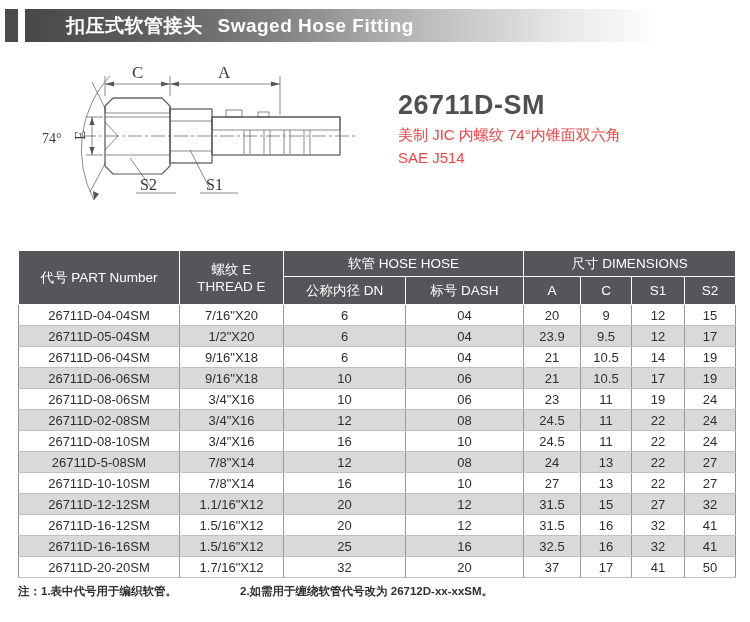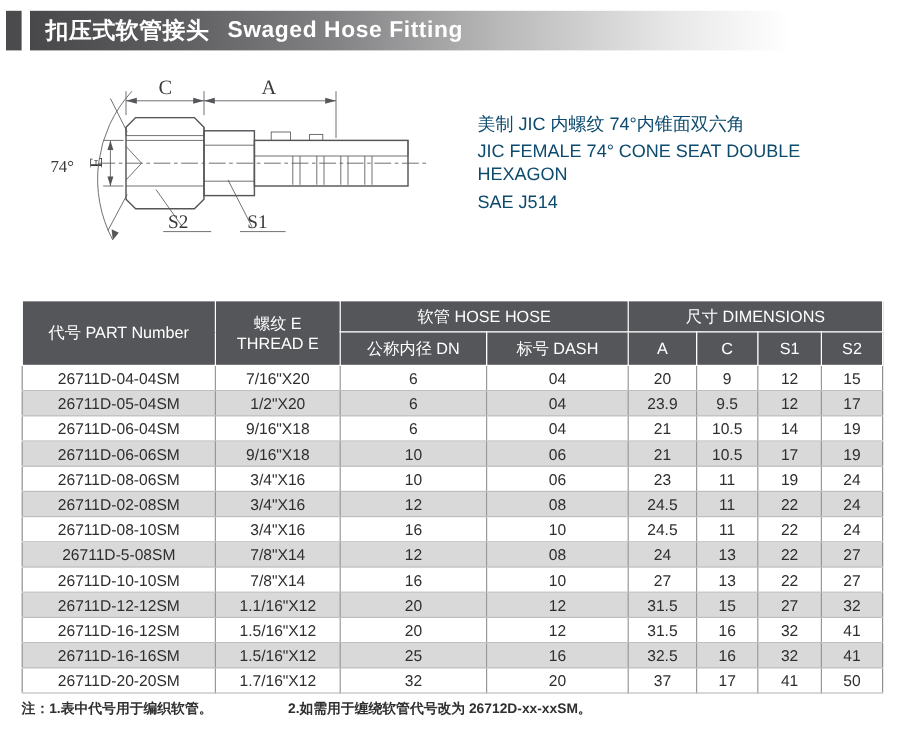--- a/index.html
+++ b/index.html
@@ -4,35 +4,35 @@
 <style>
   * { margin:0; padding:0; box-sizing:border-box; }
   html,body { width:750px; height:622px; background:#fff;
     font-family:"Liberation Sans","DejaVu Sans",sans-serif; color:#2f2f31; }
   .page { position:relative; width:750px; height:622px; background:#fff; overflow:hidden; }
 
   
   .banner-accent { position:absolute; left:5px; top:9px; width:13px; height:33px; background:#4b4b4d; }
   .banner { position:absolute; left:25px; top:9px; width:633px; height:33px;
     background:linear-gradient(90deg,#48484a 0%,#5c5c5e 18%,#828284 40%,#b9b9ba 62%,#e8e8e8 85%,#ffffff 100%);
-    color:#fff; display:flex; align-items:center; font-weight:bold; font-size:19px; letter-spacing:0.5px; }
+    color:#fff; display:flex; align-items:center; font-weight:bold; font-size:19px; letter-spacing:0.5px;padding-left:28px; }
   .banner .zh { margin-left:13px; }
   .banner .en { margin-left:15px; }
 
   
   .drawing { position:absolute; left:30px; top:60px; width:330px; height:155px; }
   .drawing svg { width:100%; height:100%; }
   .dwg-line { stroke:#56565a; stroke-width:1.2; fill:none; }
   .dwg-thin { stroke:#56565a; stroke-width:0.7; fill:none; }
   .dwg-text { font-family:"Liberation Serif","DejaVu Serif",serif; fill:#3a3a3c; }
 
   
   .product { position:absolute; left:398px; top:90px; width:345px; }
   .product .model { font-size:27px; font-weight:bold; color:#505052; letter-spacing:0.5px; }
-  .product .line { font-size:15px; color:#0c4a6e; margin-top:4px; line-height:19px; }
+  .product .line { font-size:15px; color:#ef4444; margin-top:4px; line-height:19px; }
 
   
   table.spec { position:absolute; left:18px; top:250px; width:717px;
     border-collapse:collapse; table-layout:fixed; border:1px solid #8f8f91; }
   table.spec th { background:#55565a; color:#fff; font-weight:normal; font-size:13.5px;
     border:1.5px solid #fff; text-align:center; vertical-align:middle; padding:0; }
   table.spec thead tr:first-child th { height:26px; }
   table.spec thead tr:last-child th { height:28px; }
   table.spec td { font-size:13px; color:#2e2e30; text-align:center; height:21px; padding:0;
     border-right:1px solid #98989a; border-bottom:1px solid #bfbfc1; background:#fff; white-space:nowrap; }
@@ -139,22 +139,22 @@
 
       <g>
         <line x1="160" y1="90" x2="180" y2="129" class="dwg-thin"></line>
         <line x1="170" y1="133" x2="208" y2="133" class="dwg-thin"></line>
         <text x="176" y="130" font-size="16" class="dwg-text">S1</text>
       </g>
     </svg>
   </div>
 
   <div class="product">
+    <div class="model">26711D-SM</div>
     <div class="line">美制 JIC 内螺纹 74°内锥面双六角</div>
-    <div class="line">JIC FEMALE 74° CONE SEAT DOUBLE HEXAGON</div>
     <div class="line">SAE J514</div>
   </div>
 
   <table class="spec">
     <colgroup>
       <col style="width:161px">
         <col style="width:104px">
         <col style="width:122px">
         <col style="width:118px">
       <col style="width:57px">

